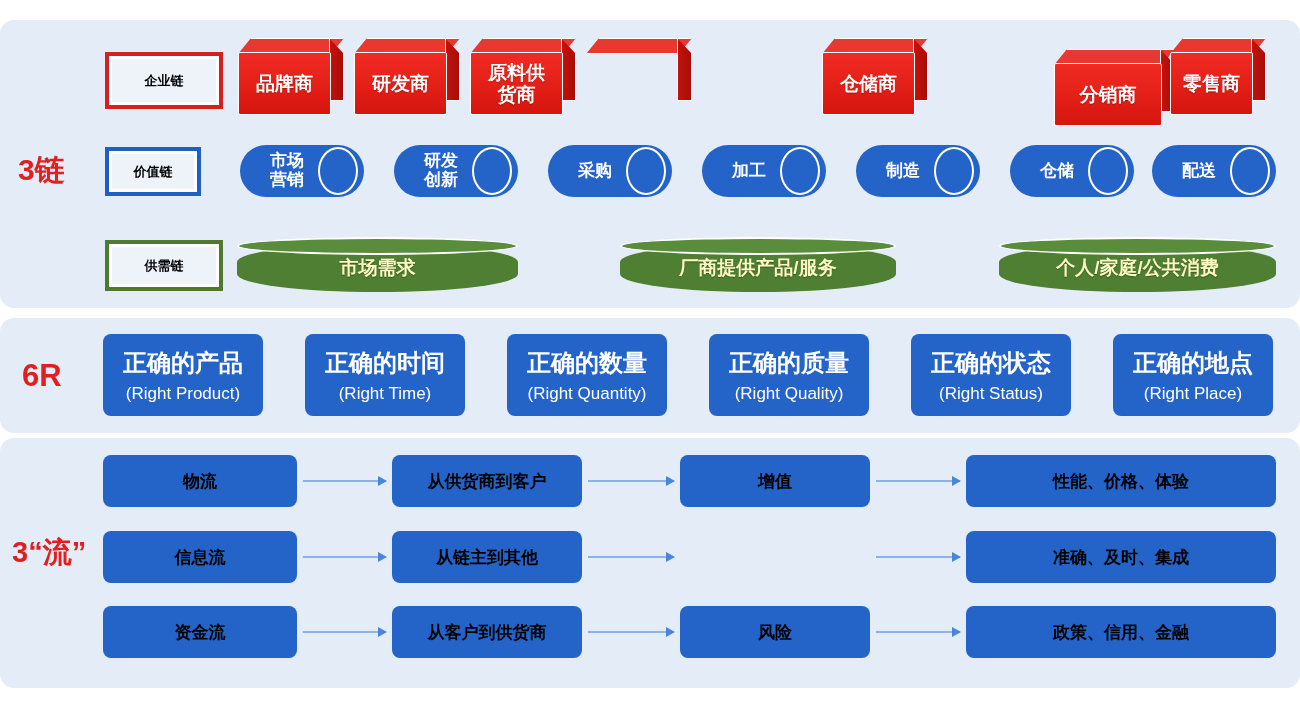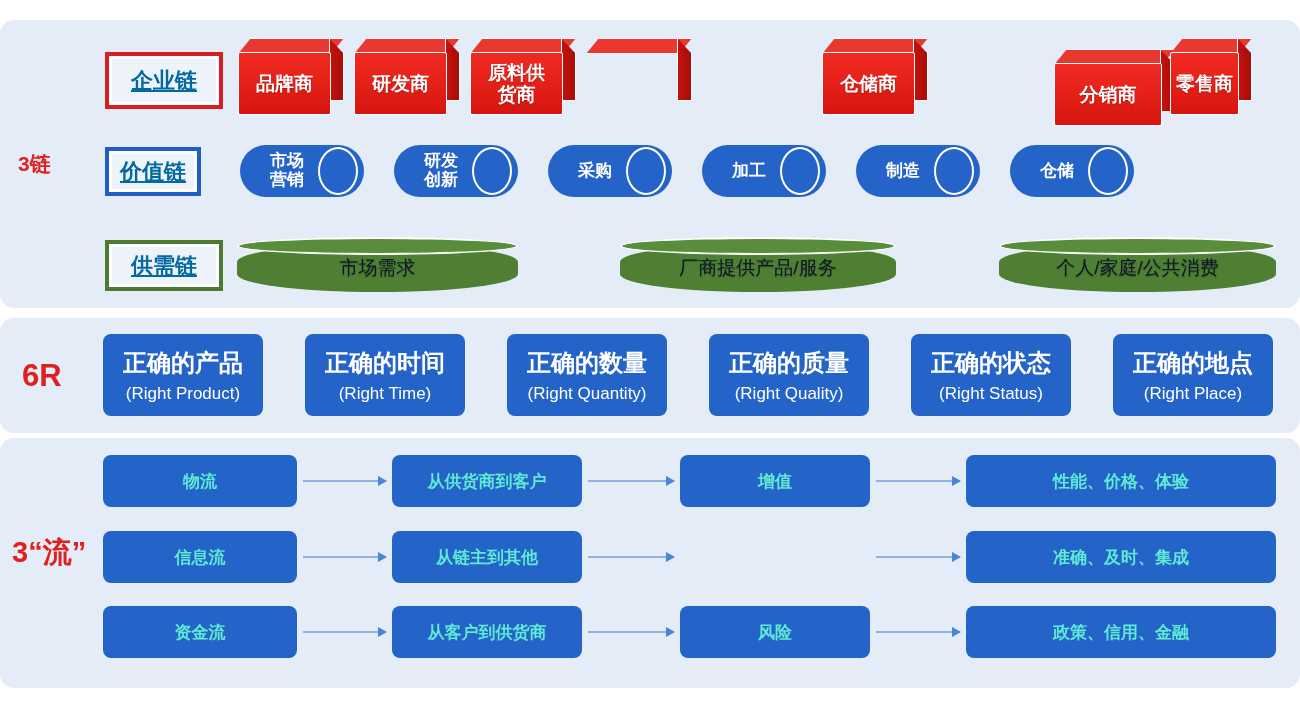--- a/index.html
+++ b/index.html
@@ -9,28 +9,28 @@
 
   
   .panel { position:absolute; background:#e3ecf7; border-radius:14px; }
   #panel-chains { left:0;  top:20px;  width:1300px; height:288px; }
   #panel-6r     { left:0;  top:318px; width:1300px; height:115px; }
   #panel-flows  { left:0;  top:438px; width:1300px; height:250px; }
 
   
   .group-label { position:absolute; color:#e01f1f; font-weight:bold; letter-spacing:0px;
      white-space:nowrap; }
-  #label-3chain { left:18px; top:150px; font-size:21px; }
+  #label-3chain { left:18px; top:150px; font-size:30px; }
   #label-6r     { left:22px; top:358px; font-size:31px; }
   #label-3flow  { left:12px; top:533px; font-size:29px; }
 
   
   .rowhead { position:absolute; background:#eef3fa; display:flex;
-     align-items:center; justify-content:center; color:#0369a1;
-     font-weight:bold; font-size:22px;text-decoration:underline; }
+     align-items:center; justify-content:center; color:#000000;
+     font-weight:bold; font-size:13px; }
   .rowhead.red   { border:4px solid #d81f1f; box-shadow:0 0 0 3px #fff inset; }
   .rowhead.blue  { border:4px solid #1f5fc4; box-shadow:0 0 0 3px #fff inset; }
   .rowhead.green { border:4px solid #4e7a2f; box-shadow:0 0 0 3px #fff inset; }
   #rowhead-enterprise { left:105px; top:52px;  width:118px; height:57px; }
   #rowhead-value      { left:105px; top:147px; width:96px; height:49px; }
   #rowhead-supply     { left:105px; top:240px; width:118px; height:51px; }
 
   
   .cube { position:absolute; height:77px; }
   .cube .face {
@@ -54,36 +54,36 @@
      justify-content:center;
      color:#fff; font-weight:bold; font-size:17px; line-height:1.1; text-align:center; }
   .cyl .cap { position:absolute; right:6px; top:2px; width:40px; height:48px;
      border:2px solid #fff; border-radius:50%; pointer-events:none; }
 
   
   .drum { position:absolute; height:55px; }
   .drum .body { position:absolute; left:0; right:0; top:7px; bottom:0;
      background:#4e7f32; border-radius:50%/18px;
      display:flex; align-items:center; justify-content:center;
-     color:#0f172a; font-weight:normal; font-size:19px;
+     color:#fef9c3; font-weight:bold; font-size:19px;
      text-shadow:0 1px 1px rgba(0,0,0,.3); }
   .drum .lid { position:absolute; left:0; right:0; top:0; height:18px;
      background:#598c3b; border:2px solid #fff; border-radius:50%; }
 
   
   .rcard { position:absolute; top:334px; height:82px; background:#2463c8;
      border-radius:8px; display:flex; flex-direction:column;
      align-items:center; justify-content:center; color:#fff; gap:5px; }
   .rcard .cn { font-size:24px; font-weight:bold; }
   .rcard .en { font-size:17px; }
 
   
   .fbox { position:absolute; height:52px; background:#2463c8; border-radius:8px;
      display:flex; align-items:center; justify-content:center;
-     color:#5eead4; font-weight:bold; font-size:17px; }
+     color:#000000; font-weight:bold; font-size:17px; }
   .arrow { position:absolute; height:2px; background:#8db2e8; }
   .arrow::after { content:""; position:absolute; right:-1px; top:-4px;
      border-left:9px solid #4a86d8; border-top:5px solid transparent;
      border-bottom:5px solid transparent; }
 </style>
 </head>
 <body>
 
 <div id="root">
 
@@ -117,21 +117,21 @@
   <div class="cube" style="left:822px;top:38px;width:106px">
     <div class="top"></div>
     <div class="side"></div>
     <div class="face">仓储商</div>
   </div>
   <div class="cube" style="left:1054px;top:49px;width:121px">
     <div class="top"></div>
     <div class="side"></div>
     <div class="face">分销商</div>
   </div>
-  <div class="cube" style="left:1170px;top:38px;width:82px">
+  <div class="cube" style="left:1170px;top:38px;width:96px">
     <div class="top"></div>
     <div class="side"></div>
     <div class="face">零售商</div>
   </div>
 
   <div class="cyl" style="left:240px;top:145px;width:124px">
     <span>市场<br>营销</span>
     <span class="cap"></span>
   </div>
   <div class="cyl" style="left:394px;top:145px;width:124px">
@@ -145,20 +145,24 @@
   <div class="cyl" style="left:856px;top:145px;width:124px">
     <span>制造</span>
     <span class="cap"></span>
   </div>
   <div class="cyl" style="left:702px;top:145px;width:124px">
     <span>加工</span>
     <span class="cap"></span>
   </div>
   <div class="cyl" style="left:1010px;top:145px;width:124px">
     <span>仓储</span>
+    <span class="cap"></span>
+  </div>
+  <div class="cyl" style="left:1152px;top:145px;width:124px">
+    <span>配送</span>
     <span class="cap"></span>
   </div>
 
   <div class="drum" style="left:237px;top:237px;width:281px">
     <div class="body">市场需求</div>
     <div class="lid"></div>
   </div>
   <div class="drum" style="left:620px;top:237px;width:276px">
     <div class="body">厂商提供产品/服务</div>
     <div class="lid"></div>

